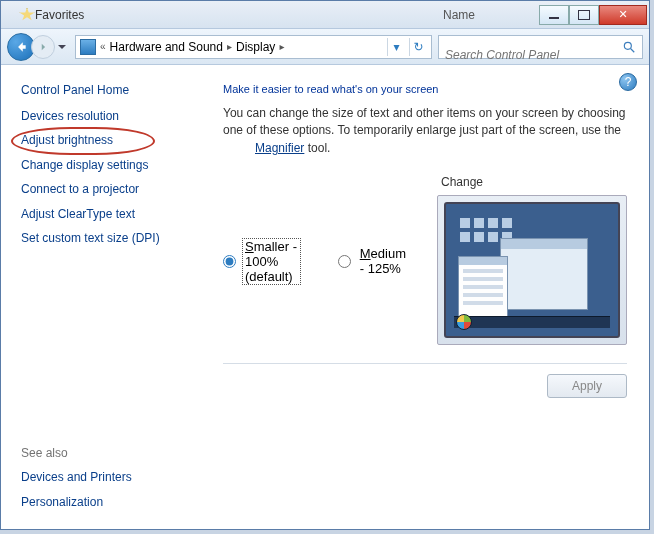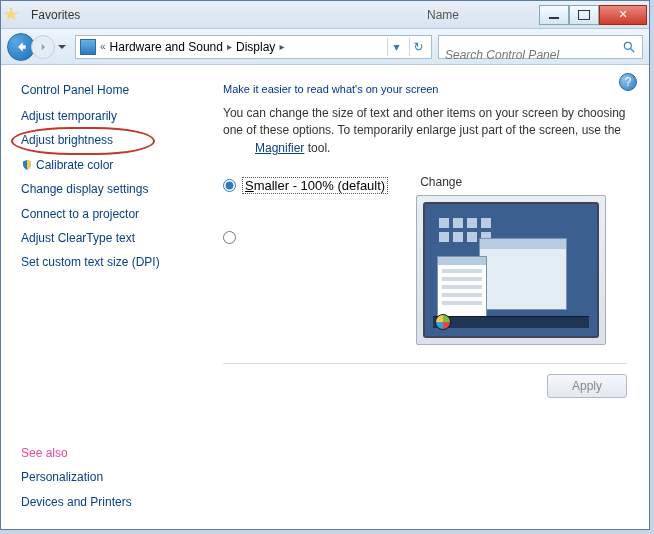--- a/index.html
+++ b/index.html
@@ -1,21 +1,21 @@
 <!DOCTYPE html>
 <html><head>
 <meta charset="utf-8">
 <style>
   * { box-sizing: border-box; margin: 0; padding: 0; font-family: "Segoe UI", Tahoma, sans-serif; }
   body { width: 654px; height: 534px; background: #c8d4e3; overflow: hidden; }
   .window { width: 650px; height: 530px; background: #fff; border: 1px solid #5a7ca8; position: relative; }
   
   
   .titlebar { height: 28px; background: linear-gradient(#e9eff7,#d7e3f0); display: flex; align-items: center; border-bottom: 1px solid #b5c8de; }
-  .titlebar-left { display: flex; align-items: flex-start; padding-left: 2px; gap: 12px; }
+  .titlebar-left { display: flex; align-items: flex-start; padding-left: 18px; gap: 0; }
   .fav-icon { width: 16px; height: 14px; background: #f5d97a; border: 1px solid #b8a040; clip-path: polygon(50% 0%, 61% 35%, 98% 35%, 68% 57%, 79% 91%, 50% 70%, 21% 91%, 32% 57%, 2% 35%, 39% 35%); }
   .spacer { flex: 1; }
   .winbtns { display: flex; height: 20px; margin-right: 2px; }
   .winbtn { width: 30px; height: 20px; border: 1px solid #8aa; background: linear-gradient(#f5fbff,#d4e6f5); display:flex; align-items:center; justify-content:center; font-size:10px; color:#334;}
   .winbtn.min::after { content:""; width:10px; border-bottom:2px solid #334; transform: translateY(3px);}
   .winbtn.max::after { content:""; width:10px; height:8px; border:1.5px solid #334;}
   .winbtn.close { width: 48px; background: linear-gradient(#e9897f,#cf3a2a); border-color:#a02a1f; color:#fff;}
   .winbtn.close::after { content:"✕"; font-size:11px; color:#fff; }
 
   
@@ -40,30 +40,30 @@
   
   .content { display:flex; height: calc(100% - 64px); }
   .sidebar { width:200px; background:#fff; padding:18px 14px 10px 20px; font-size:12px; display:flex; flex-direction:column;}
   .sidebar h4 { font-size:12px; font-weight:normal; color:#0a3f8a; margin-bottom:12px;}
   .sidebar a { display:block; color:#0a3f8a; text-decoration:none; margin-bottom:10px; cursor:pointer; line-height:1.2;}
   .sidebar .circled { position:relative; }
   .sidebar .circled::after { content:""; position:absolute; left:-10px; top:-6px; width:140px; height:24px; border:2px solid #c0392b; border-radius:50%/60%; pointer-events:none;}
   .sidebar .shield { display:inline-block; width:12px; height:12px; margin-right:3px; vertical-align:-2px;}
   .sidebar .shield svg { width:12px; height:12px;}
   .sidebar-bottom { margin-top:auto; }
-  .see-also { color:#ec4899; font-size:12px; margin-bottom:10px;}
+  .see-also { color:#737373; font-size:12px; margin-bottom:10px;}
   
   .main { flex:1; padding:18px 22px 10px 22px; position:relative; font-size:12px;}
   .help { position:absolute; right:12px; top:8px; width:18px; height:18px; border-radius:50%; background: radial-gradient(circle at 30% 30%, #8ec5f0,#2d7cc0); color:#fff; font-size:12px; display:flex; align-items:center; justify-content:center; border:1px solid #2768a0;}
   .main h1 { color:#003399; font-size:11px; font-weight:normal; margin-bottom:10px;}
   .main p.desc { color:#333; line-height:1.45; margin-bottom:18px;}
   .main p.desc a { color:#0a3f8a; text-decoration:underline;margin-left:32px;}
   
   .options-row { display:flex; gap:28px;}
-  .options { display:flex; flex-direction:column; gap:37px; padding-top:2px;}
+  .options { display:flex; flex-direction:row; gap:37px; padding-top:2px;}
   .opt { display:flex; align-items:center; gap:6px; font-size:13px;}
   .opt input { accent-color:#2d7cc0; }
   .opt label { border:1px dotted transparent; padding:0 2px;}
   .opt.sel label { border:1px dotted #555;}
   .opt .u { text-decoration:underline;}
   
   .preview-wrap { }
   .preview-title { font-size:12px; color:#333; margin-bottom:6px; padding-left:4px;}
   .preview { width:190px; height:150px; border:1px solid #aab; background: linear-gradient(#e8eef5,#d8e1ec); position:relative; border-radius:2px; padding:8px;}
   .monitor { position:absolute; inset:6px; background:#3b5f8e; border:2px solid #445; border-radius:3px;}
@@ -85,21 +85,21 @@
 <body>
 
 <div class="window">
 
   <div class="titlebar">
     <div class="titlebar-left">
       <span class="fav-icon"></span>
       <span style="font-size:12px;color:#333;">Favorites</span>
     </div>
     <div class="spacer"></div>
-    <span style="font-size:12px;color:#555;margin-right:80px;">Name</span>
+    <span style="font-size:12px;color:#555;margin-right:64px;">Name</span>
     <div class="winbtns">
       <div class="winbtn min"></div>
       <div class="winbtn max"></div>
       <div class="winbtn close"></div>
     </div>
   </div>
 
   <div class="navbar">
     <div class="navbtns">
       <div class="navback">
@@ -131,57 +131,50 @@
       <svg class="mag" viewBox="0 0 24 24" fill="none" stroke="#3d7ebd" stroke-width="2">
           <circle cx="10" cy="10" r="6"></circle>
           <line x1="15" y1="15" x2="21" y2="21"></line>
         </svg>
     </div>
   </div>
 
   <div class="content">
     <div class="sidebar">
       <h4>Control Panel Home</h4>
-      <a>Adjust temporarily</a>
+      <a>Devices resolution</a>
       <a class="circled">Adjust brightness</a>
-      <a>
-        <span class="shield">
-          <svg viewBox="0 0 24 24">
-              <path fill="#2d7cc0" d="M12 2l8 3v6c0 5-3.5 9-8 11-4.5-2-8-6-8-11V5l8-3z"></path>
-              <path fill="#f2c94c" d="M12 2v20c4.5-2 8-6 8-11V5l-8-3z"></path>
-            </svg>
-        </span><span>Calibrate color</span>
-      </a>
       <a>Change display settings</a>
       <a>Connect to a projector</a>
       <a>Adjust ClearType text</a>
       <a>Set custom text size (DPI)</a>
 
       <div class="sidebar-bottom">
         <div class="see-also">See also</div>
+        <a>Devices and Printers</a>
         <a>Personalization</a>
-        <a>Devices and Printers</a>
       </div>
     </div>
 
     <div class="main">
       <div class="help">?</div>
       <h1>Make it easier to read what's on your screen</h1>
       <p class="desc">
         <span>You can change the size of text and other items on your screen by choosing one of these options. To temporarily enlarge just part of the screen, use the </span><a>Magnifier</a><span> tool.</span>
       </p>
 
       <div class="options-row">
         <div class="options">
           <div class="opt sel">
             <input type="radio" name="sz" checked="" style="">
             <label><span class="u">S</span><span>maller - 100% (default)</span></label>
           </div>
           <div class="opt">
             <input type="radio" name="sz" style="">
+            <label><span class="u">M</span><span>edium - 125%</span></label>
           </div>
         </div>
 
         <div class="preview-wrap">
           <div class="preview-title">Change</div>
           <div class="preview">
             <div class="monitor">
               <div class="desk-icons">
                 <span></span>
                   <span></span>

